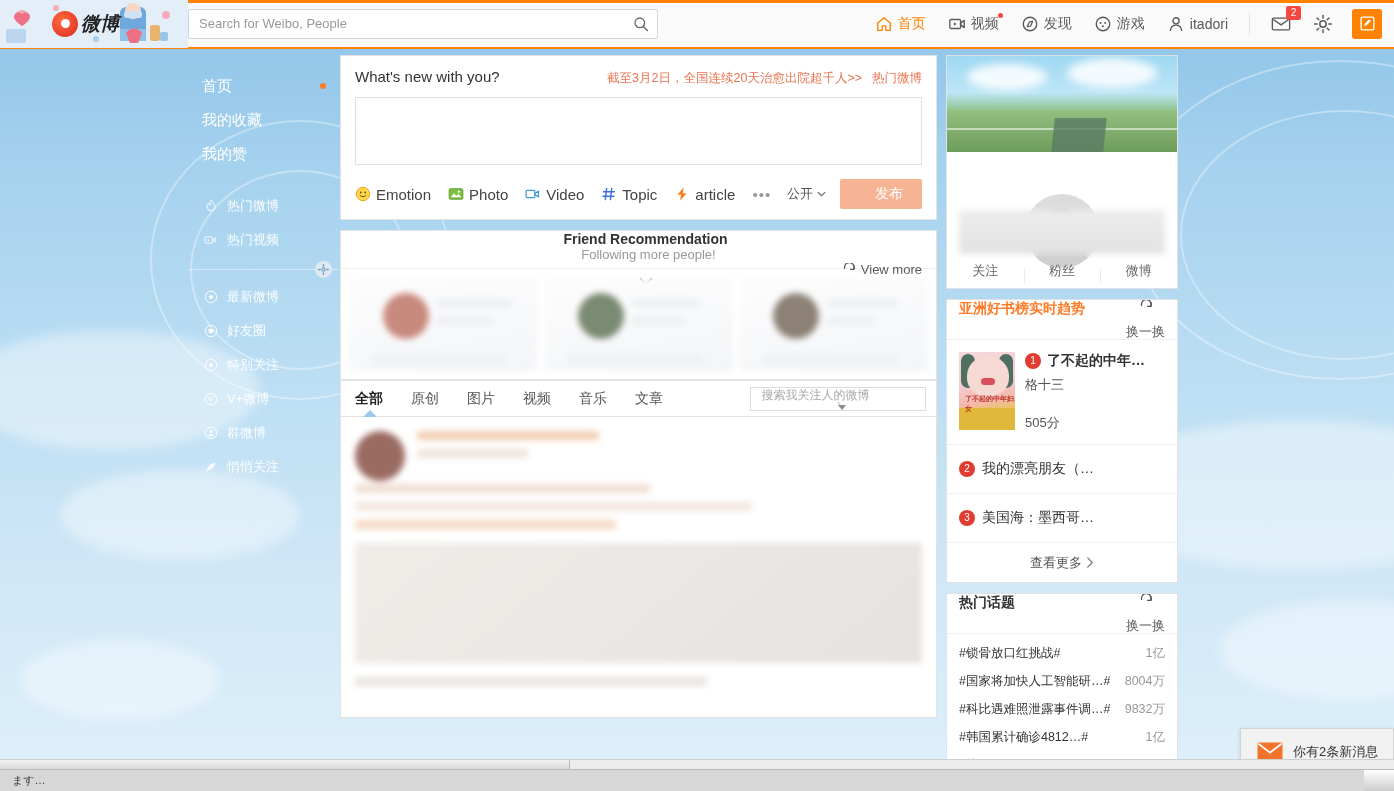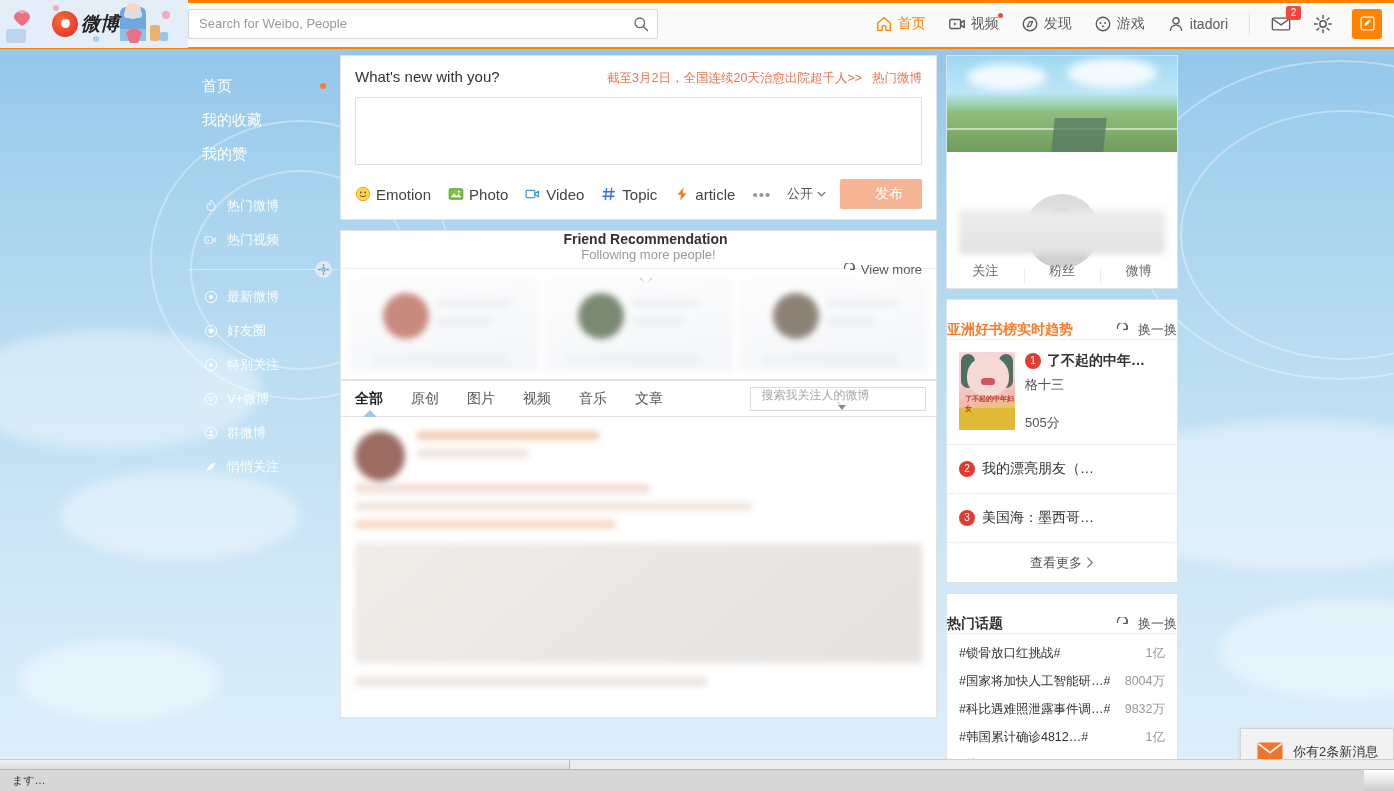--- a/index.html
+++ b/index.html
@@ -181,24 +181,24 @@
     position:absolute; left:50%; top:42px; transform: translateX(-50%);
     width: 74px; height: 74px; border-radius: 50%; background: #dcdcdc; overflow:hidden;
   }
   .avatar-big::before { content:""; position:absolute; left:50%; top:14px; transform:translateX(-50%); width:30px;height:30px;border-radius:50%;background:#cfcfcf;}
   .avatar-big::after { content:""; position:absolute; left:50%; bottom:0; transform:translateX(-50%); width:52px;height:30px;border-radius:26px 26px 0 0;background:#cfcfcf;}
   .name-blur { height: 44px; margin: 10px 12px 0 12px; background: linear-gradient(180deg,#ededed,#e2e2e2); filter: blur(3px); }
   .pstats { display:flex; height: 34px; align-items:center; }
   .pstat { flex:1; text-align:center; font-size:13px; color:#666; cursor:pointer; position:relative; }
   .pstat + .pstat::before { content:""; position:absolute; left:0; top:6px; width:1px; height:16px; background:#ececec; }
 
-  .rhead { display:flex; align-items:flex-end; height: 40px; padding: 0 0; border-bottom:1px solid #f0f0f0;}
+  .rhead { display:flex; align-items:flex-start; height: 40px; padding: 0 12px; border-bottom:1px solid #f0f0f0;}
   .rhead-title { font-size: 14px; font-weight: bold; color: #ff7b28; }
   .rhead-title.plain { color: #333; }
-  .rhead-refresh { margin-left:auto; display:flex; align-items:center; gap:9px; font-size:13px; color:#555; cursor:pointer; }
+  .rhead-refresh { margin-left:auto; display:flex; align-items:center; gap:9px; font-size:13px; color:#555; cursor:pointer;flex-direction:column; }
 
   .book-main { display:flex; padding: 12px; gap: 10px; border-bottom: 1px solid #f0f0f0; }
   .book-cover {
     width: 56px; height: 78px; flex:none; border-radius:1px; overflow:hidden; position:relative;
     background: linear-gradient(170deg,#f3d9dd 0%,#f6c9cf 40%,#f2b9a8 62%,#e8c84f 78%,#dcb93e 100%);
   }
   .bc-face { position:absolute; left:8px; top:4px; width:42px; height:40px; border-radius:50% 50% 45% 45%; background:#f6d9d2;}
   .bc-lip { position:absolute; left:22px; top:26px; width:14px; height:7px; border-radius:7px; background:#d9505c;}
   .bc-hair { position:absolute; left:2px; top:2px; width:14px; height:34px; border-radius:8px; background:#4e6f62;}
   .bc-hair2 { position:absolute; right:2px; top:2px; width:14px; height:34px; border-radius:8px; background:#4e6f62;}

